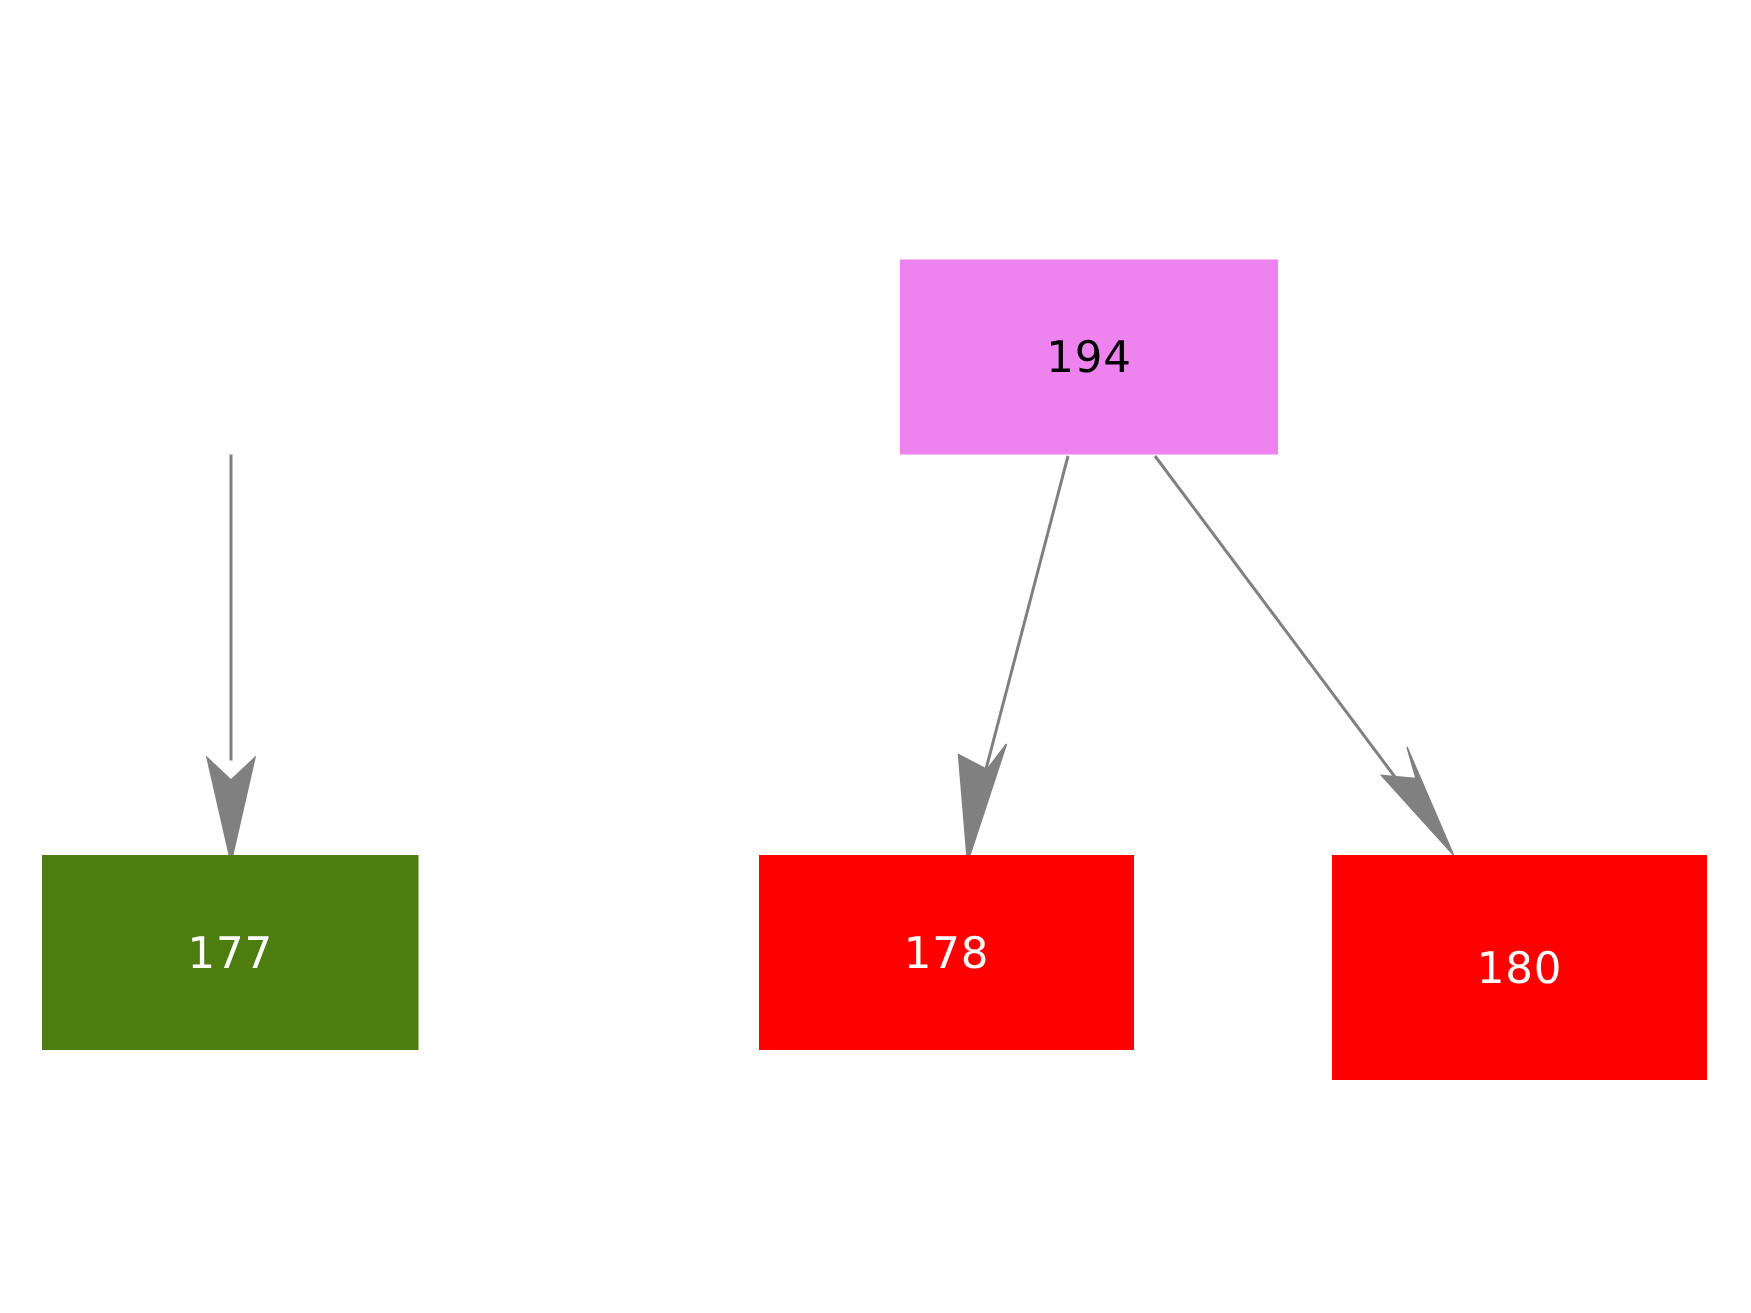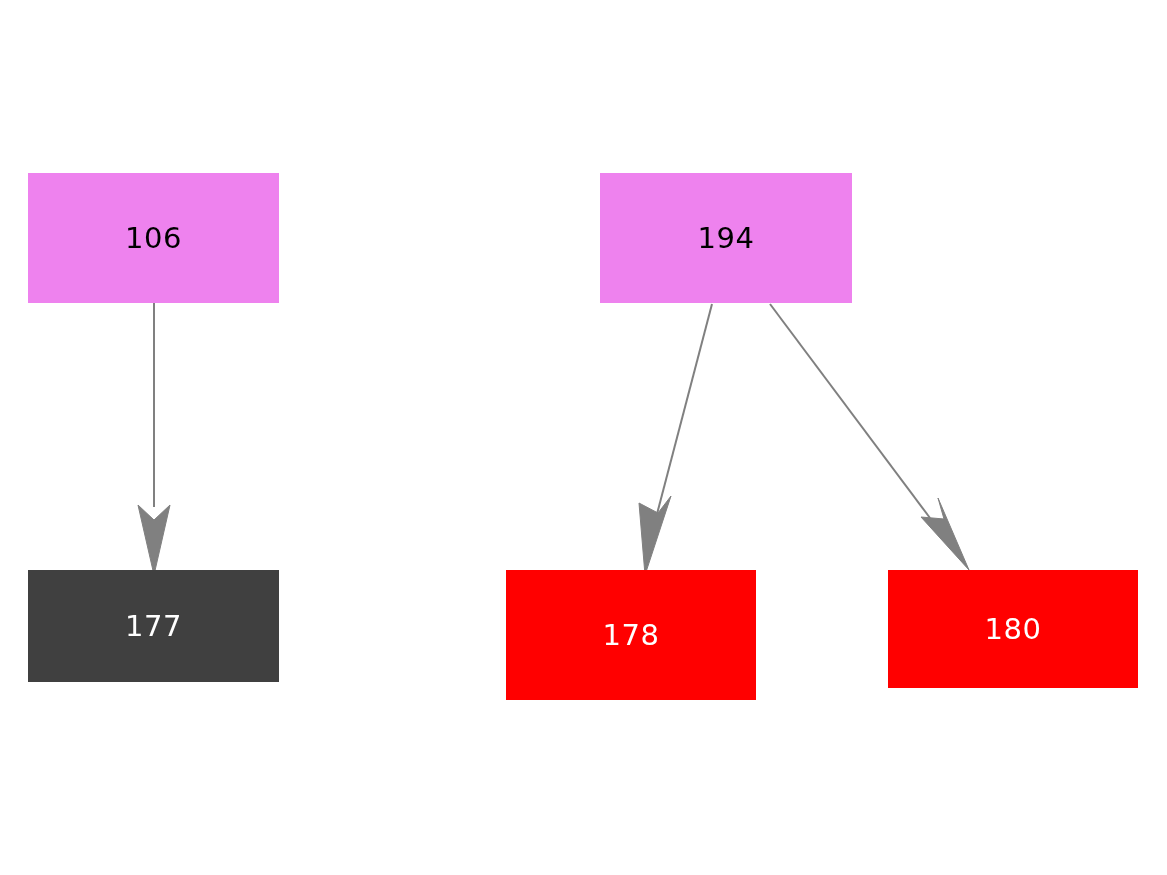--- a/index.html
+++ b/index.html
@@ -59,33 +59,30 @@
       <path d="M 712,304 L 657,514" fill="none" stroke="#808080" stroke-width="2"></path>
       <polygon points="645,575 639,503 658,513 671,496" fill="#808080" stroke="#808080" stroke-width="1"></polygon>
     </g>
 
     <g>
       <path d="M 770,304 L 930,518" fill="none" stroke="#808080" stroke-width="2"></path>
       <polygon points="969,570 921,517 944,519 938,498" fill="#808080" stroke="#808080" stroke-width="1"></polygon>
     </g>
   </svg>
 
-  <div class="node" id="node-106" style="left: 28px; top: 173px; width: 251px; height: 130px; background: rgb(238, 130, 238); color: rgb(0, 0, 0);">
-    <span class="node-label">106</span>
-  </div>
 
   <div class="node" id="node-114" style="left: 600px; top: 173px; width: 252px; height: 130px; background: rgb(238, 130, 238); color: rgb(0, 0, 0);">
     <span class="node-label">194</span>
   </div>
 
-  <div class="node" id="node-177" style="left: 28px; top: 570px; width: 251px; height: 112px; background: #404040; color: rgb(255, 255, 255);">
+  <div class="node" id="node-177" style="left: 28px; top: 570px; width: 251px; height: 130px; background: #4d7c0f; color: rgb(255, 255, 255);">
     <span class="node-label">177</span>
   </div>
 
   <div class="node" id="node-178" style="left: 506px; top: 570px; width: 250px; height: 130px; background: rgb(255, 0, 0); color: rgb(255, 255, 255);">
     <span class="node-label">178</span>
   </div>
 
-  <div class="node" id="node-180" style="left: 888px; top: 570px; width: 250px; height: 118px; background: rgb(255, 0, 0); color: rgb(255, 255, 255);">
+  <div class="node" id="node-180" style="left: 888px; top: 570px; width: 250px; height: 150px; background: rgb(255, 0, 0); color: rgb(255, 255, 255);">
     <span class="node-label">180</span>
   </div>
 
 </div>
 
 </body></html>

